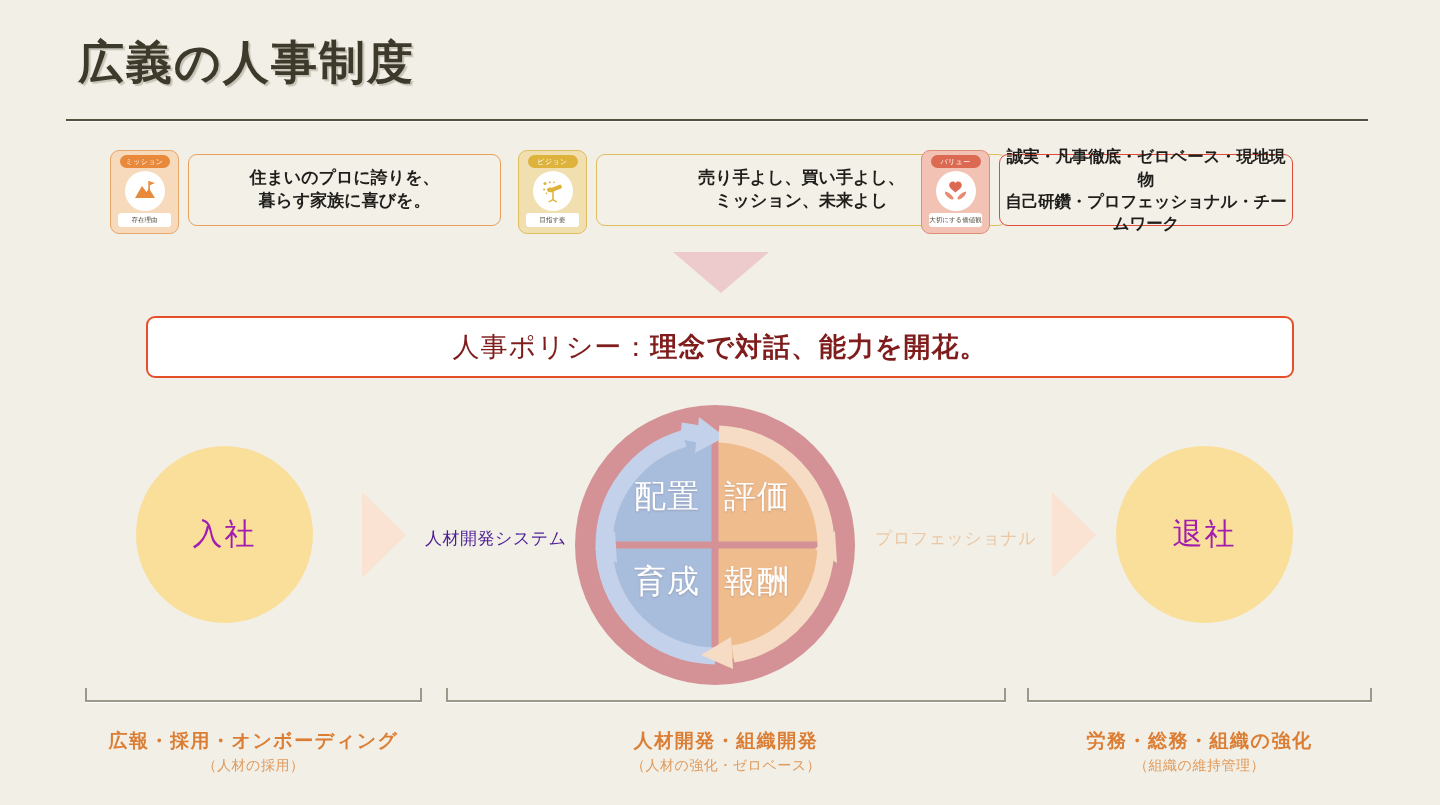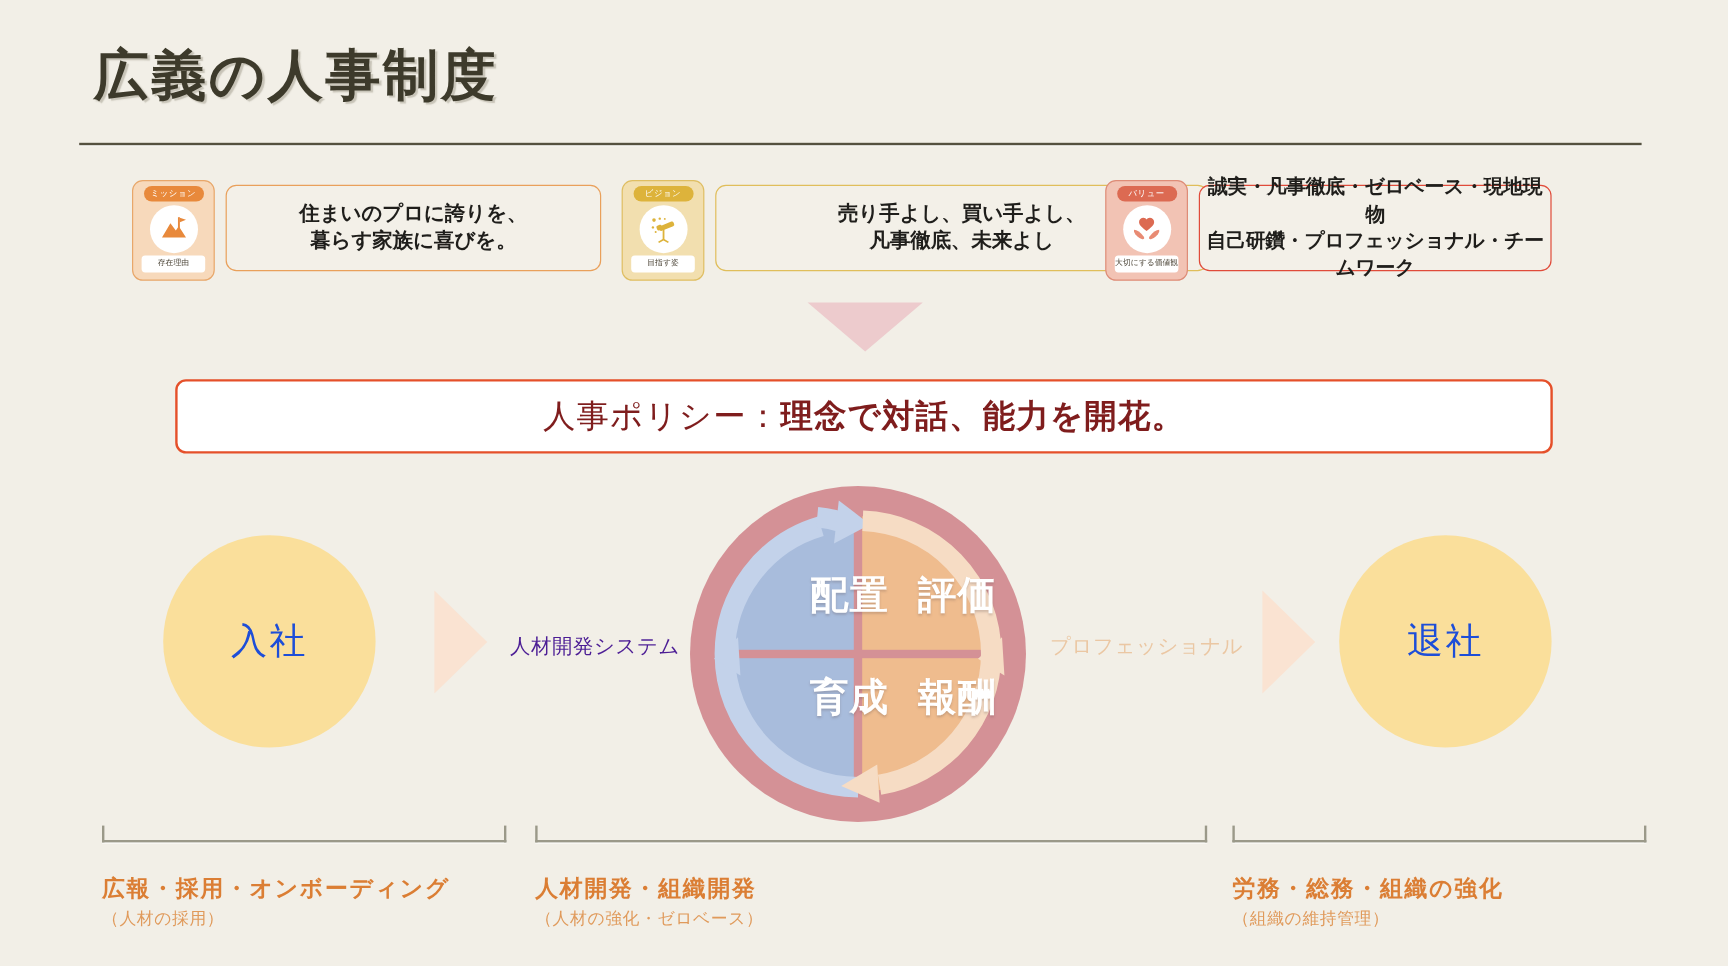--- a/index.html
+++ b/index.html
@@ -152,38 +152,37 @@
   .cycle {
     position: absolute;
     left: 573px; top: 403px;
     width: 284px; height: 284px;
   }
   .cycle svg { display: block; }
   .quad-label {
     position: absolute;
     color: #FFFFFF;
     font-size: 32px;
-    font-weight: bold;
+    font-weight: normal;
     letter-spacing: 1px;
     text-shadow: 0 1px 2px rgba(90,70,70,0.25);
-    margin-left: 41px;
   }
   .quad-haichi { left: 61px;  top: 72px; }
   .quad-hyoka  { left: 151px; top: 72px; }
   .quad-ikusei { left: 61px;  top: 157px; }
   .quad-hosyu  { left: 151px; top: 157px; }
 
   
   .flow-circle {
     position: absolute;
     width: 177px; height: 177px;
     border-radius: 50%;
     background: #FADF9B;
     display: flex; align-items: center; justify-content: center;
-    color: #1d4ed8;
+    color: #a21caf;
     font-size: 30px;
     letter-spacing: 2px;
   }
   .flow-circle.left  { left: 136px; top: 446px; }
   .flow-circle.right { left: 1116px; top: 446px; }
 
   .flow-tri {
     position: absolute;
     width: 0; height: 0;
     border-top: 43px solid transparent;
@@ -210,21 +209,21 @@
     box-sizing: border-box;
     border-left: 2px solid #9B9989;
     border-right: 2px solid #9B9989;
     border-bottom: 2px solid #9B9989;
     box-shadow: 0 1px 0 rgba(255,255,255,0.85);
   }
   .bracket.b1 { left: 85px;   width: 337px; }
   .bracket.b2 { left: 446px;  width: 560px; }
   .bracket.b3 { left: 1027px; width: 345px; }
 
-  .caption { position: absolute; }
+  .caption { position: absolute; text-align: center; }
   .caption.c1 { left: 85px;   top: 728px; width: 337px; }
   .caption.c2 { left: 446px;  top: 728px; width: 560px; }
   .caption.c3 { left: 1027px; top: 728px; width: 345px; }
 
   .caption .c-main {
     display: block;
     font-size: 19px;
     font-weight: bold;
     color: #DB7E34;
     letter-spacing: 1.5px;
@@ -277,21 +276,21 @@
               <circle cx="9.8" cy="4.2" r="1"></circle>
               <circle cx="4.1" cy="11.5" r="1"></circle>
               <circle cx="6.4" cy="15.3" r="0.85"></circle>
               <circle cx="14" cy="4.4" r="0.8"></circle>
             </g>
           </svg>
         </div>
         <div class="badge-label">目指す姿</div>
       </div>
       <div class="mvv-text">売り手よし、買い手よし、
-凡事徹底、未来よし</div>
+ミッション、未来よし</div>
     </div>
 
     <div class="mvv-group value">
       <div class="badge value">
         <div class="badge-pill">バリュー</div>
         <div class="badge-ico">
           <svg width="27" height="27" viewBox="0 0 27 27">
             <path d="M13.5 14.6 C9.5 11.4 7.2 9.6 7.2 7.1 C7.2 5 8.9 3.5 10.9 3.5 C12.1 3.5 12.9 4.1 13.5 5 C14.1 4.1 14.9 3.5 16.1 3.5 C18.1 3.5 19.8 5 19.8 7.1 C19.8 9.6 17.5 11.4 13.5 14.6 Z" fill="#DC6A52"></path>
             <path d="M3 13.5 C5.6 13.5 8.4 15.6 11.2 19.3 C12 20.4 11.2 21.8 9.9 21.4 C6.5 20.3 4.2 18.2 3 15.2 Z" fill="#E88B73"></path>
             <path d="M24 13.5 C21.4 13.5 18.6 15.6 15.8 19.3 C15 20.4 15.8 21.8 17.1 21.4 C20.5 20.3 22.8 18.2 24 15.2 Z" fill="#E88B73"></path>

